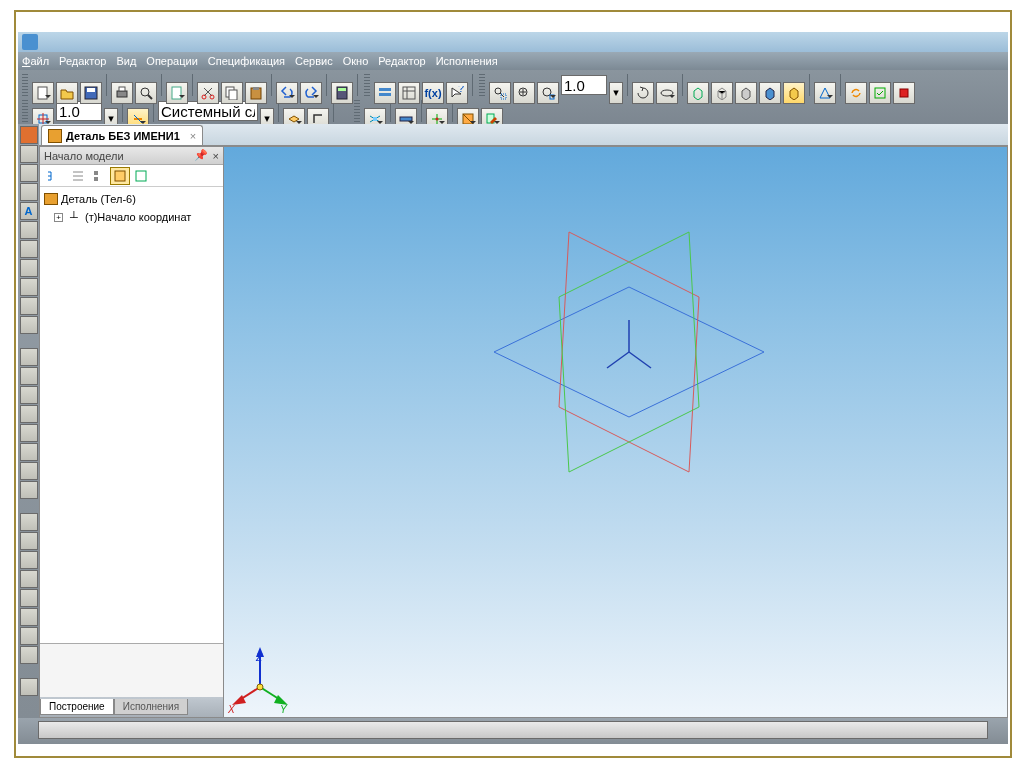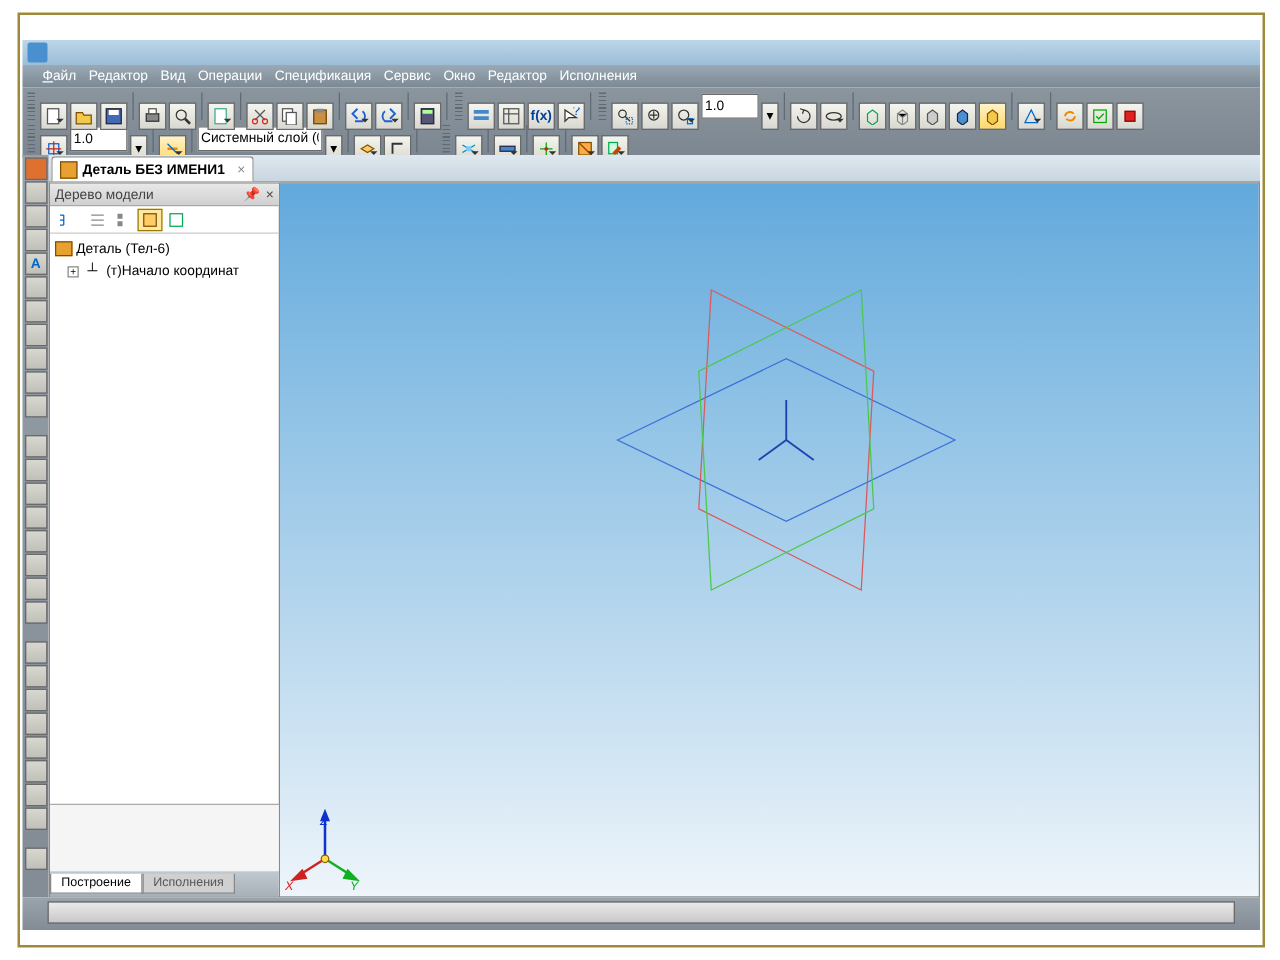--- a/index.html
+++ b/index.html
@@ -1,30 +1,30 @@
 <!DOCTYPE html>
 <html><head>
 <meta charset="utf-8">
 <style>
 * { box-sizing: border-box; margin: 0; padding: 0; font-family: Tahoma, Arial, sans-serif; font-size: 11px; }
 body { background: #fff; width: 1024px; height: 768px; overflow: hidden; position: relative; }
 .frame { border: 2px solid #a08a3a; width: 998px; height: 748px; margin: 10px 14px; position: relative; background: #fff; }
 .inner-frame { position: absolute; top: 20px; left: 2px; right: 2px; bottom: 12px; }
 .titlebar { height: 20px; background: linear-gradient(to bottom, #bcd6e8, #9bbdd8); display: flex; align-items: center; padding: 0 4px; color: #fff; font-style: italic; }
 .titlebar .logo { width: 16px; height: 16px; background: #4a90d0; border-radius: 2px; margin-right: 4px; }
-.menubar { height: 18px; background: linear-gradient(to bottom, #9aa9b5, #7c8994); display: flex; align-items: center; padding: 0 16px; gap: 10px; color: #fff; }
+.menubar { height: 18px; background: linear-gradient(to bottom, #9aa9b5, #7c8994); display: flex; align-items: center; padding: 0 4px; gap: 10px; color: #fff; }
 .menubar span { cursor: default; }
 .menubar span u { text-decoration: underline; }
 .toolbars { background: linear-gradient(to bottom, #8a959e, #7c8690); padding: 2px; }
 .tbrow { display: flex; align-items: center; gap: 2px; height: 26px; padding: 1px 0; }
 .tbgrip { width: 6px; height: 22px; background: repeating-linear-gradient(to bottom, #5f6a73 0 1px, transparent 1px 3px); margin: 0 2px; }
 .tbtn { width: 22px; height: 22px; background: linear-gradient(to bottom, #f5f5f0, #d8d8d0); border: 1px solid #6a6a6a; display: flex; align-items: center; justify-content: center; font-size: 11px; cursor: default; position: relative; margin-top: 15px; }
 .tbtn.active { background: linear-gradient(to bottom, #fff3c8, #ffd86a); }
 .tbtn.dd::after { content: ""; position: absolute; right: 2px; bottom: 2px; border: 3px solid transparent; border-top-color: #333; }
-.tinput { height: 20px; border: 1px solid #6a6a6a; background: #fff; padding: 0 2px; font-size: 11px; }
+.tinput { height: 20px; border: 1px solid #6a6a6a; background: #fff; padding: 0 2px; font-size: 15px; }
 .sep { width: 1px; height: 22px; background: #5f6a73; margin: 0 2px; }
 .workarea { display: flex; position: absolute; top: 92px; bottom: 26px; left: 0; right: 0; }
 .left-tools { width: 21px; background: linear-gradient(to bottom, #959fa8, #838c94); display: flex; flex-direction: column; gap: 1px; padding-top: 2px; align-items: center; }
 .ltbtn { width: 18px; height: 18px; background: linear-gradient(to bottom, #d8d8d0, #c0c0b8); border: 1px solid #6a6a6a; cursor: default; }
 .ltgap { height: 12px; }
 .docarea { flex: 1; display: flex; flex-direction: column; position: relative; }
 .doctabs { height: 22px; background: linear-gradient(to bottom, #dfe8ef, #c8d6e0); display: flex; align-items: end; padding-left: 2px; border-bottom: 1px solid #8a8a8a; }
 .doctab { height: 20px; background: #fff; border: 1px solid #8a8a8a; border-bottom: none; border-radius: 3px 3px 0 0; padding: 0 6px; display: flex; align-items: center; gap: 4px; font-weight: bold; }
 .doctab .x { font-weight: normal; color: #888; margin-left: 6px; }
 .doctab .ico { width: 14px; height: 14px; background: #e8a030; border: 1px solid #805000; }
@@ -371,21 +371,21 @@
       <div class="doctab">
         <div class="ico"></div>
         <span>Деталь БЕЗ ИМЕНИ1</span>
         <span class="x">×</span>
       </div>
     </div>
 
     <div class="doccontent">
       <div class="treepanel">
         <div class="treehdr">
-          <span>Дерево модели</span>
+          <span>Начало модели</span>
           <span class="pin">📌</span>
           <span>×</span>
         </div>
         <div class="treetools">
           <div class="ttbtn">
                   <svg class="icon">
                     <path d="M3 3h3M3 7h3M3 11h3M6 3v8" stroke="#06c"></path>
                   </svg>
                 </div>
           <div style="width:4px"></div>

